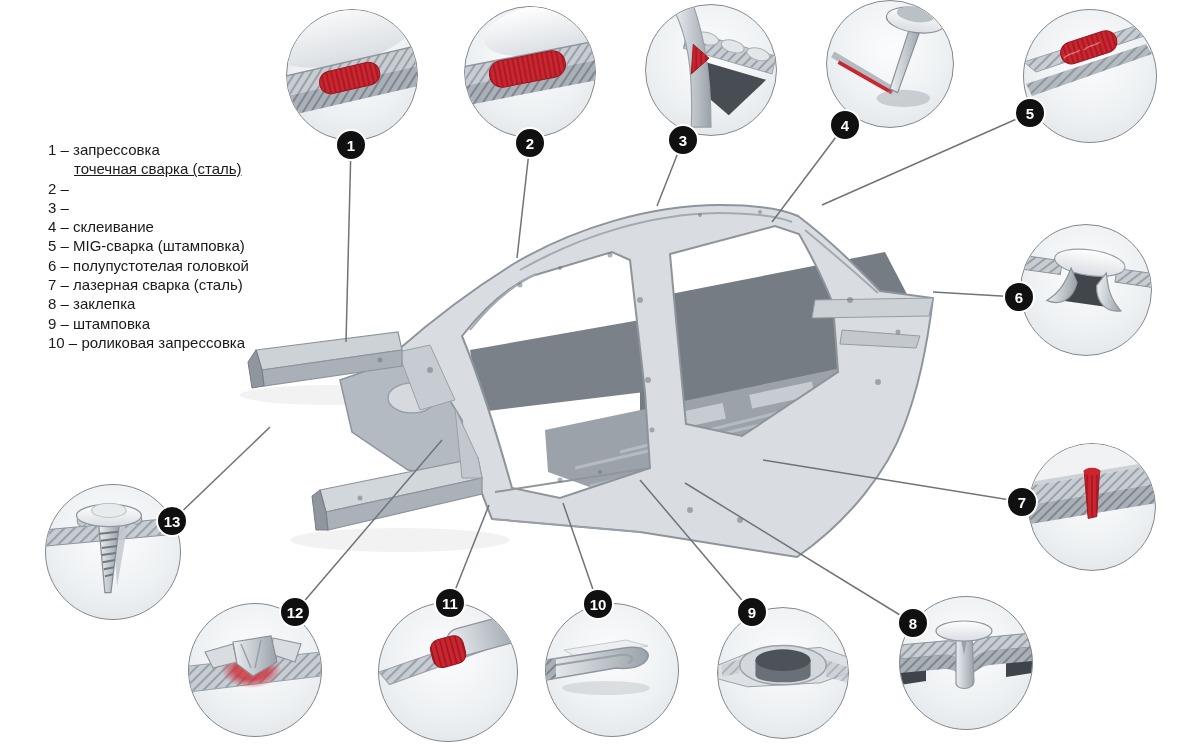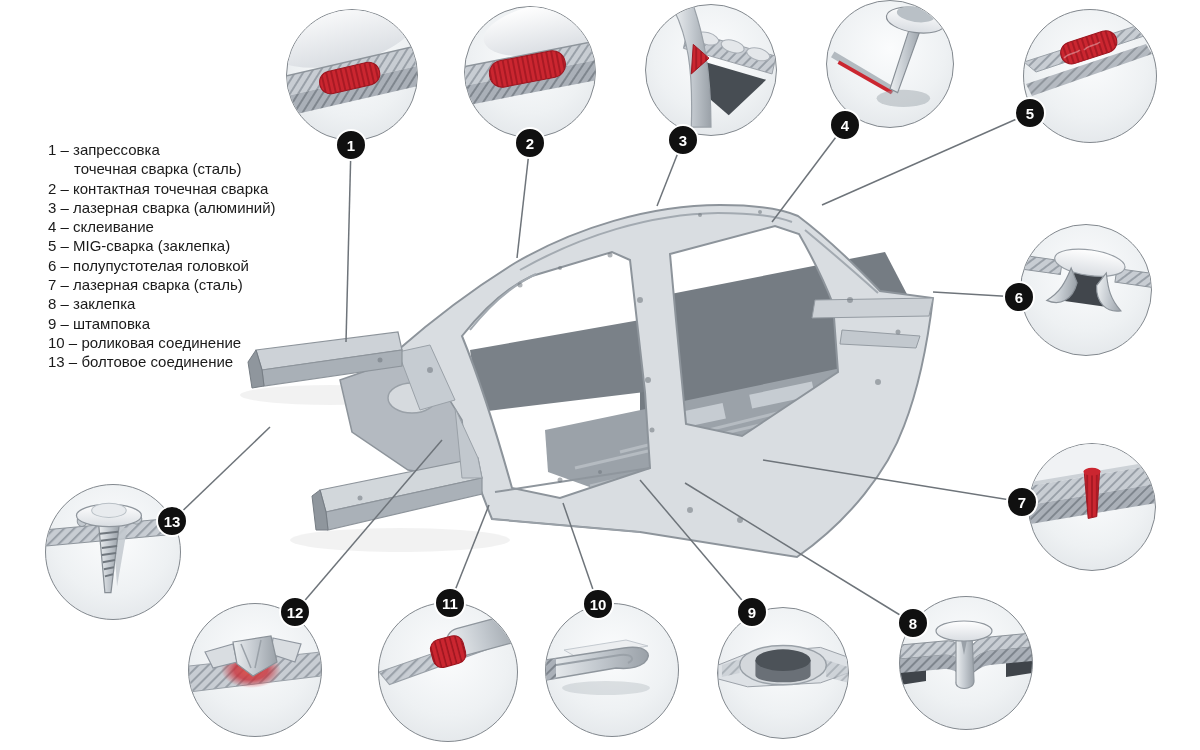--- a/index.html
+++ b/index.html
@@ -4,21 +4,21 @@
 <style>
   html,body{margin:0;padding:0;background:#ffffff;}
   .stage{position:relative;width:1200px;height:750px;background:#ffffff;overflow:hidden;
          font-family:"Liberation Sans", sans-serif;}
   .bg-svg{position:absolute;left:0;top:0;width:1200px;height:750px;}
   
   .legend{position:absolute;left:48px;top:140px;width:270px;color:#1a1a1a;
           font-size:15px;line-height:19.3px;}
   .l-item{display:flex;white-space:nowrap;}
   .l-num{white-space:pre;}
-  .l-cont{padding-left:26px;white-space:nowrap;}
+  .l-cont{padding-left:26px;white-space:nowrap;text-decoration:underline;}
   
   .callout{position:absolute;border-radius:50%;overflow:hidden;
            border:1.5px solid #82888e;
            background:radial-gradient(circle at 50% 38%, #fbfcfd 0%, #eef1f3 55%, #dde1e5 100%);
            box-sizing:border-box;}
   .callout svg{position:absolute;left:0;top:0;width:100%;height:100%;}
   
   .badge{position:absolute;width:28px;height:28px;border-radius:50%;
          background:#101010;border:2px solid #ffffff;color:#ffffff;
          display:flex;align-items:center;justify-content:center;
@@ -160,57 +160,51 @@
   </svg>
 
   <div class="legend">
     <div class="l-item">
         <span class="l-num"><span>1</span><span> – </span></span>
         <span>запрессовка</span>
       </div>
     <div class="l-cont">точечная сварка (сталь)</div>
     <div class="l-item">
         <span class="l-num"><span>2</span><span> – </span></span>
-        <span>контактная точечная сварка</span>
       </div>
     <div class="l-item">
         <span class="l-num"><span>3</span><span> – </span></span>
-        <span>лазерная сварка (алюминий)</span>
       </div>
     <div class="l-item">
         <span class="l-num"><span>4</span><span> – </span></span>
         <span>склеивание</span>
       </div>
     <div class="l-item">
         <span class="l-num"><span>5</span><span> – </span></span>
-        <span>MIG-сварка (заклепка)</span>
+        <span>MIG-сварка (штамповка)</span>
       </div>
     <div class="l-item">
         <span class="l-num"><span>6</span><span> – </span></span>
         <span>полупустотелая головкой</span>
       </div>
     <div class="l-item">
         <span class="l-num"><span>7</span><span> – </span></span>
         <span>лазерная сварка (сталь)</span>
       </div>
     <div class="l-item">
         <span class="l-num"><span>8</span><span> – </span></span>
         <span>заклепка</span>
       </div>
     <div class="l-item">
         <span class="l-num"><span>9</span><span> – </span></span>
         <span>штамповка</span>
       </div>
     <div class="l-item">
         <span class="l-num"><span>10</span><span> – </span></span>
-        <span>роликовая соединение</span>
-      </div>
-    <div class="l-item">
-        <span class="l-num"><span>13</span><span> – </span></span>
-        <span>болтовое соединение</span>
+        <span>роликовая запрессовка</span>
       </div>
   </div>
 
   <div class="callout" style="left:286px;top:9px;width:132px;height:132px;">
     <svg viewBox="0 0 132 132">
       <g transform="rotate(-13 66 66)">
         <ellipse cx="66" cy="20" rx="78" ry="34" fill="url(#gDome)"></ellipse>
         <rect x="-25" y="52" width="182" height="20" fill="url(#hL)"></rect>
         <rect x="-25" y="72" width="182" height="20" fill="url(#hD)"></rect>
         <line x1="-25" y1="52" x2="157" y2="52" stroke="#8d949b" stroke-width="1.5"></line>

